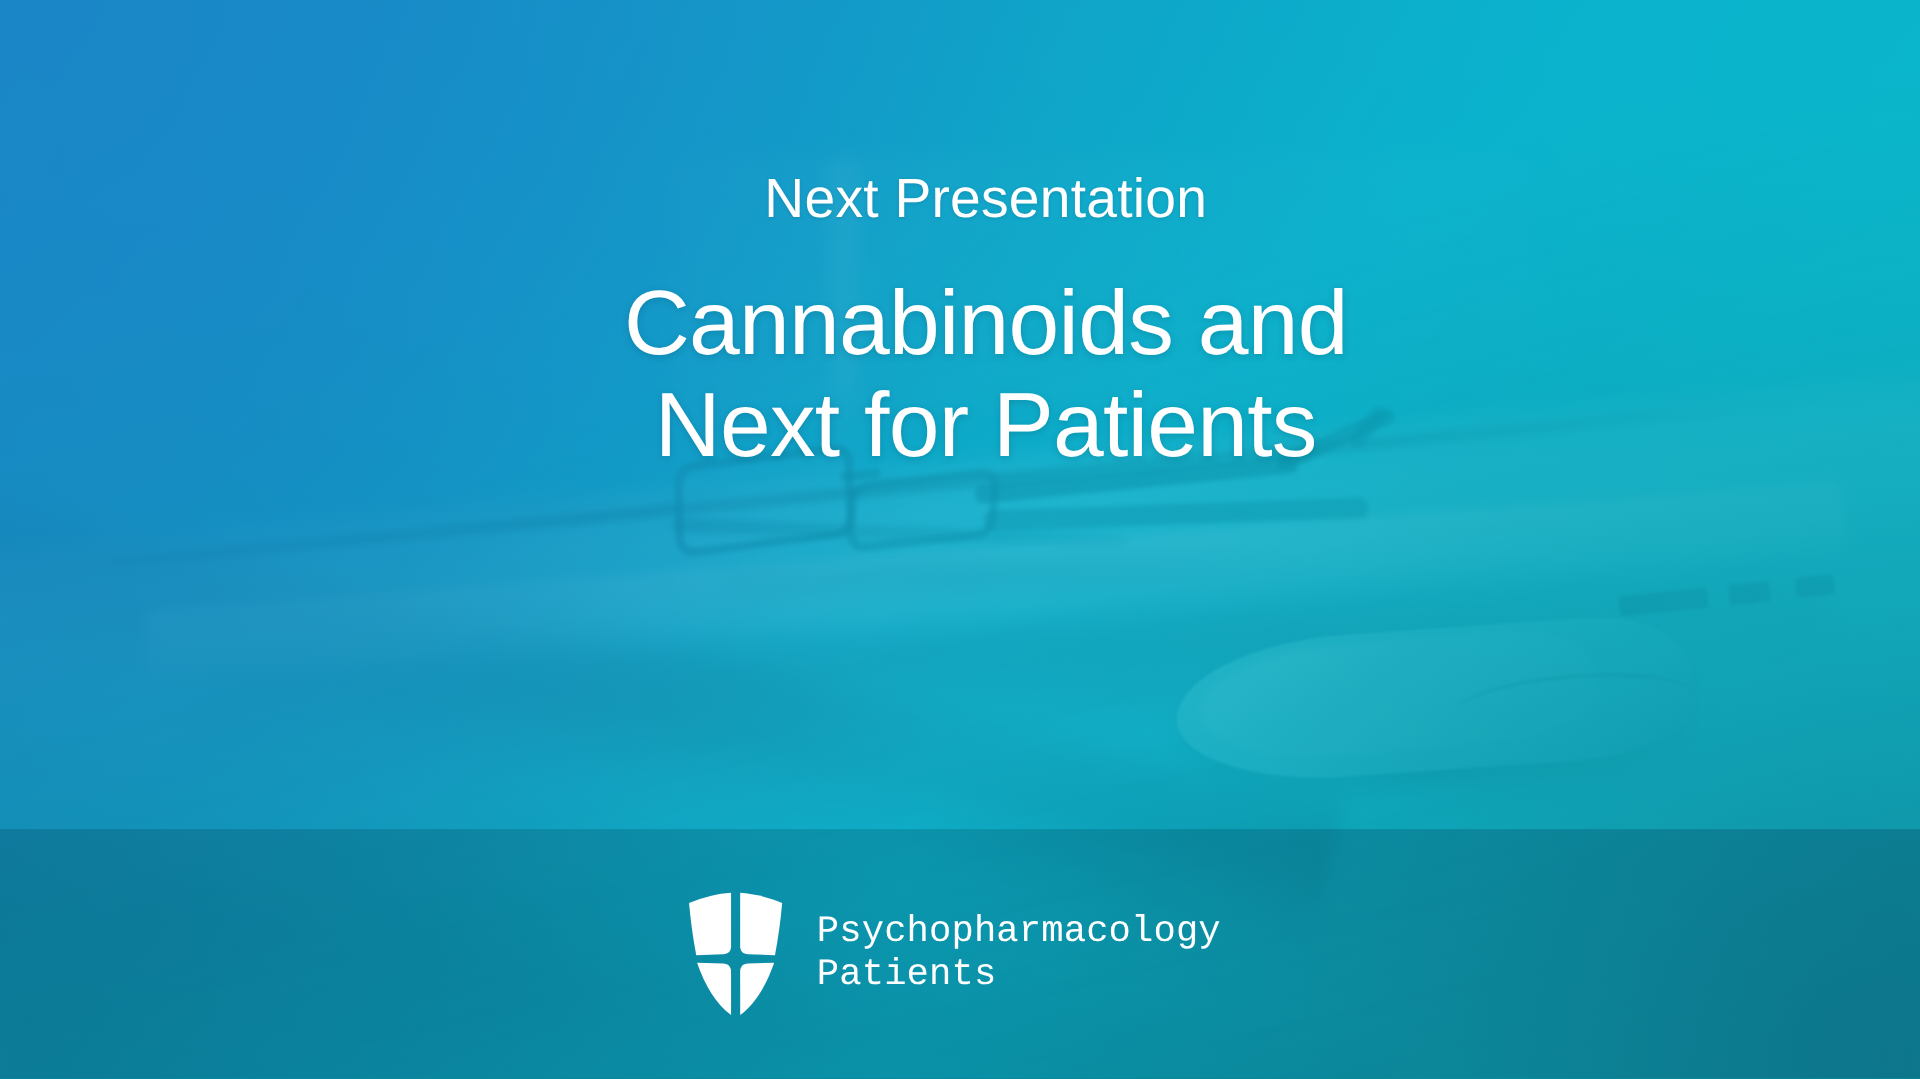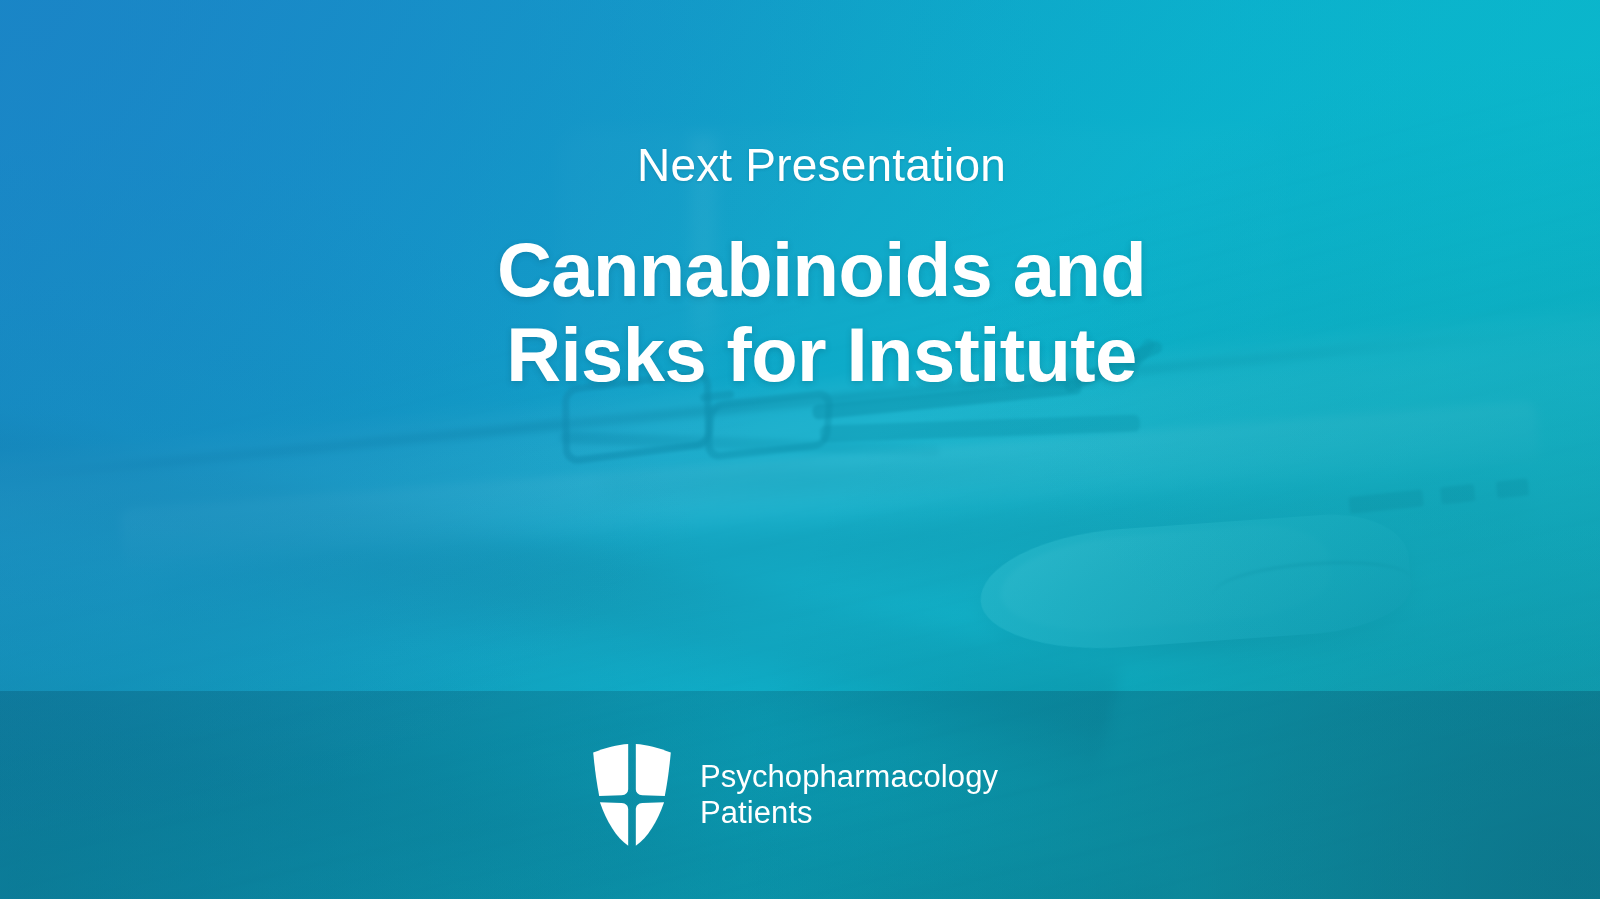--- a/index.html
+++ b/index.html
@@ -356,21 +356,21 @@
     letter-spacing: 0.2px;
     color: #ffffff;
     line-height: 1.1;
     text-shadow: 0 1px 3px rgba(4,62,84,0.18);
   }
   .headline {
     margin-top: 36px;
     width: 1060px;
     text-align: center;
     font-size: 76px;
-    font-weight: 700;
+    font-weight: 400;
     line-height: 1.12;
     letter-spacing: -0.6px;
     color: #ffffff;
     text-shadow: 0 2px 6px rgba(4,62,84,0.22);
   }
 
   
   .footer {
     position: absolute;
     left: 0;
@@ -384,20 +384,21 @@
     z-index: 7;
     display: flex;
     align-items: center;
     justify-content: center;
   }
   .brand {
     display: flex;
     align-items: center;
     gap: 26px;
     transform: translateX(-6px);
+    font-family: Liberation Mono, monospace;
   }
   .shield { width: 84px; height: 104px; display: block; flex: none; }
   .brand-name {
     color: #ffffff;
     font-size: 31px;
     font-weight: 400;
     line-height: 1.16;
     letter-spacing: 0.1px;
   }
   .brand-name span { display: block; }
@@ -445,21 +446,21 @@
     <div class="mouse-seam"></div>
 
     <div class="tint"></div>
     <div class="tint-corner"></div>
   </div>
 
   <div class="content">
     <div class="eyebrow">Next Presentation</div>
     <div class="headline">
       <div>Cannabinoids and</div>
-      <div>Risks for Institute</div>
+      <div>Next for Patients</div>
     </div>
   </div>
 
   <div class="footer">
     <div class="brand">
       <svg class="shield" viewBox="0 0 84 104" aria-hidden="true">
         <path fill="#ffffff" d="M3.2 9.6 C15 4.5 27.5 1.6 38.2 0.9 L38.2 45.5 C38.2 49.6 35.9 52.0 31.6 52.2 L9.2 53.0 C6.4 38.6 4.5 23.8 3.2 9.6 Z"></path>
         <path fill="#ffffff" d="M80.8 9.6 C69 4.5 56.5 1.6 45.8 0.9 L45.8 45.5 C45.8 49.6 48.1 52.0 52.4 52.2 L74.8 53.0 C77.6 38.6 79.5 23.8 80.8 9.6 Z"></path>
         <path fill="#ffffff" d="M9.9 59.2 L31.6 59.9 C35.9 60.1 38.2 62.5 38.2 66.6 L38.2 102.8 C26.2 94.2 16.5 78.6 9.9 59.2 Z"></path>
         <path fill="#ffffff" d="M74.1 59.2 L52.4 59.9 C48.1 60.1 45.8 62.5 45.8 66.6 L45.8 102.8 C57.8 94.2 67.5 78.6 74.1 59.2 Z"></path>

